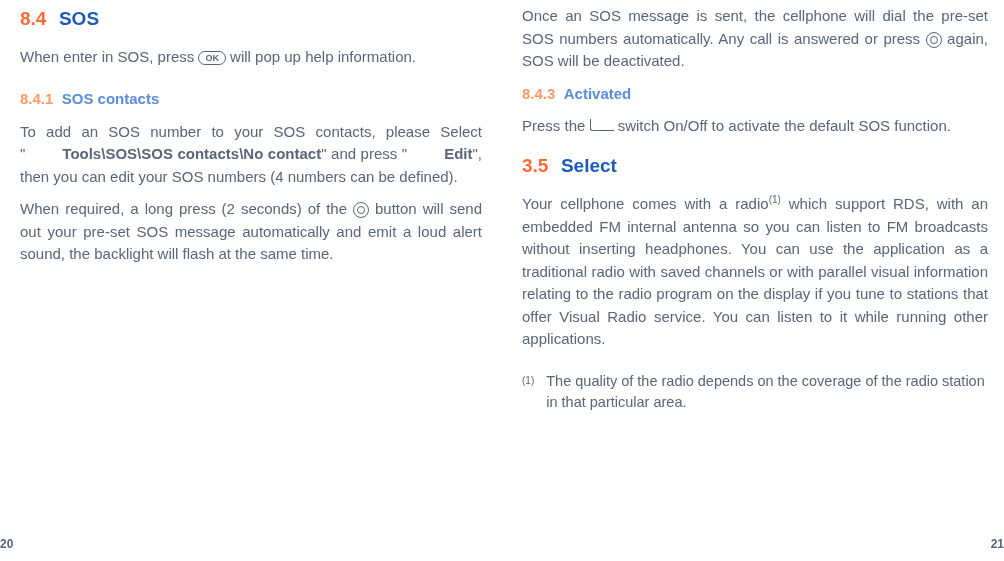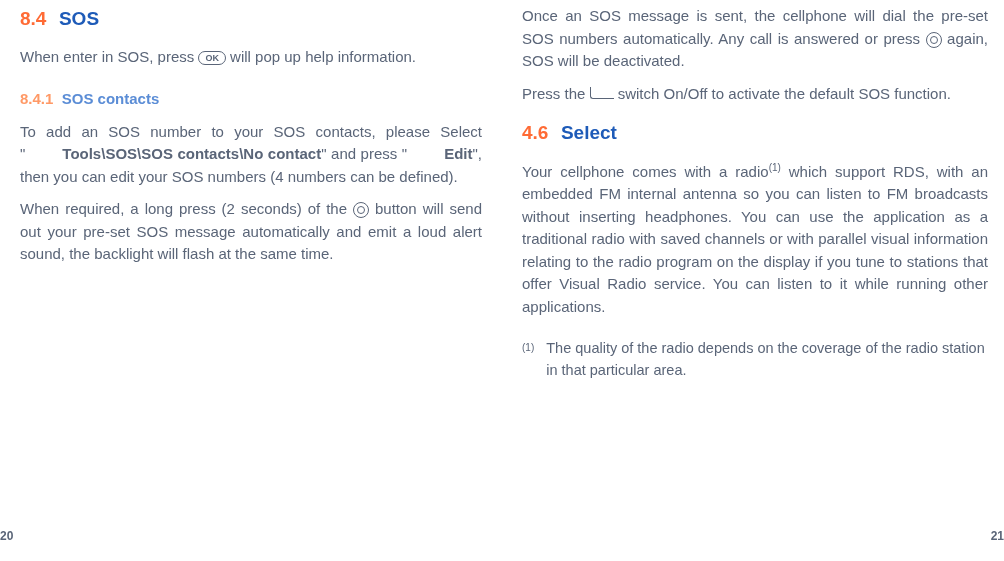--- a/index.html
+++ b/index.html
@@ -104,21 +104,21 @@
       border-left: 1.5px solid #5a6578;
       vertical-align: baseline;
       border-bottom-left-radius: 3px;
     }
     .sup {
       font-size: 10px;
       vertical-align: super;
     }
     .page-num {
       position: absolute;
-      bottom: 16px;
+      bottom: 8px;
       font-size: 12px;
       color: #5a6578;
       font-weight: bold;
     }
     .page-num-left {
       left: 0px;
     }
     .page-num-right {
       right: 0px;
     }
@@ -167,27 +167,31 @@
 
   <span class="page-num page-num-left">20</span>
 </div>
 
 <div class="page page-right">
   <div class="content-right">
     <p class="para">
       <span>Once an SOS message is sent, the cellphone will dial the pre-set SOS numbers automatically. Any call is answered or press </span><span class="icon-sos"></span><span> again, SOS will be deactivated.</span>
     </p>
 
+    <div class="heading-sub">
+      <span class="subsection-num">8.4.3</span>&nbsp;
+      <span class="subsection-title">Activated</span>
+    </div>
 
     <p class="para">
       <span>Press the </span><span class="icon-switch"></span><span> switch On/Off to activate the default SOS function.</span>
     </p>
 
     <div class="heading" style="margin-top:14px;">
-      <span class="section-num">4.6</span>&nbsp;&nbsp;
+      <span class="section-num">3.5</span>&nbsp;&nbsp;
       <span class="section-title">Select</span>
     </div>
 
     <p class="para">
       <span>Your cellphone comes with a radio</span><span class="sup">(1)</span><span> which support RDS, with an embedded FM internal antenna so you can listen to FM broadcasts without inserting headphones. You can use the application as a traditional radio with saved channels or with parallel visual information relating to the radio program on the display if you tune to stations that offer Visual Radio service. You can listen to it while running other applications.</span>
     </p>
 
     <div class="footnote">
       <span class="footnote-marker">(1)</span>
       <span>The quality of the radio depends on the coverage of the radio station in that particular area.</span>

